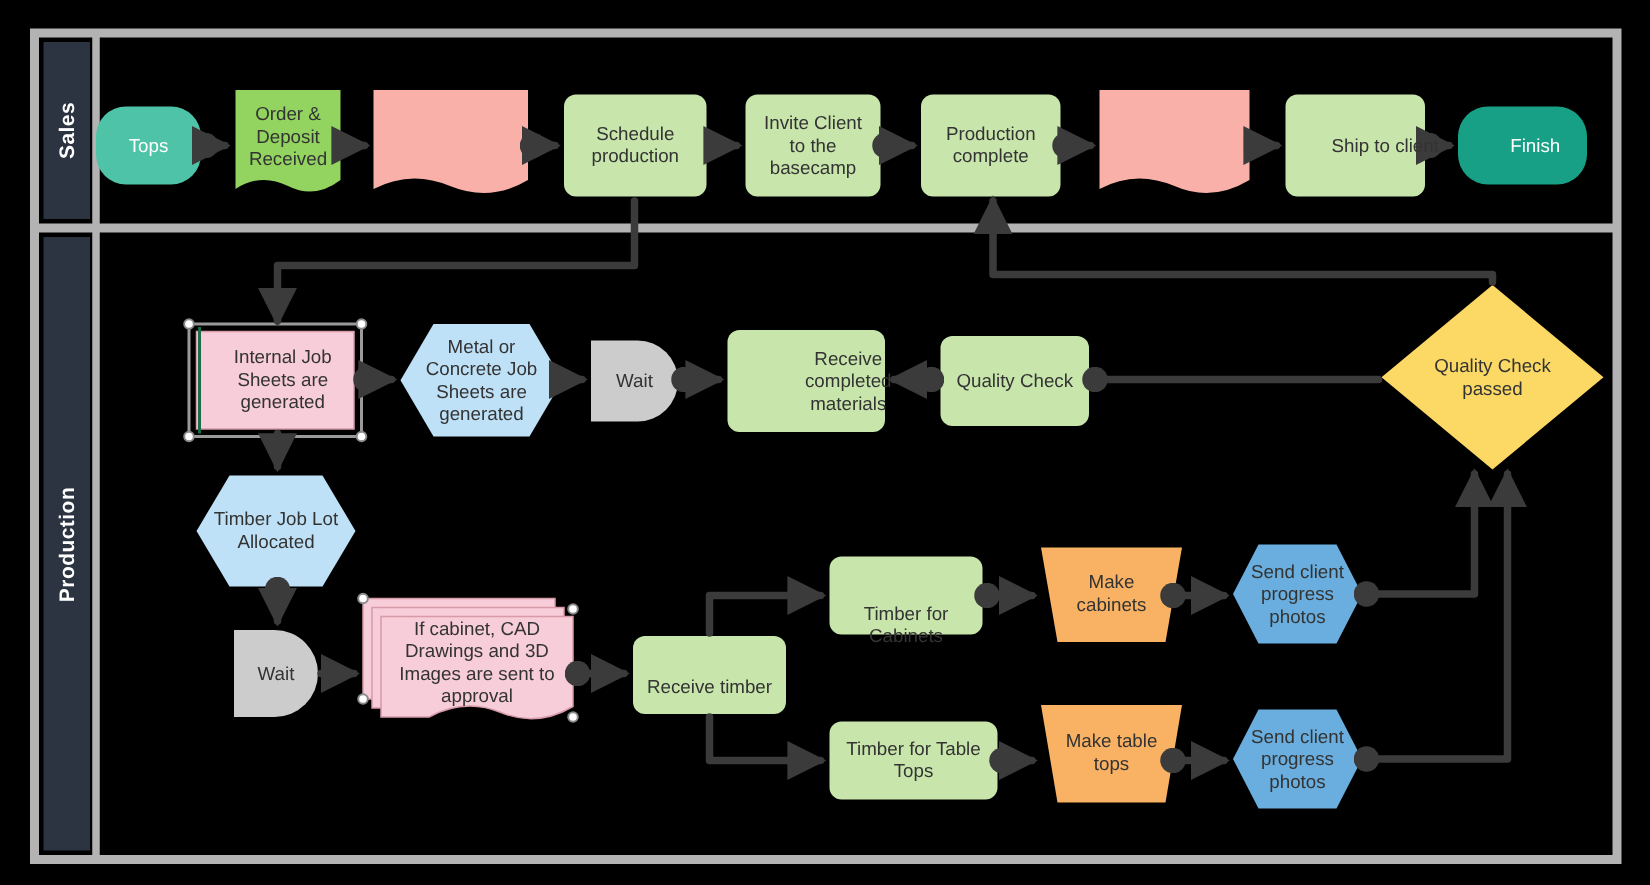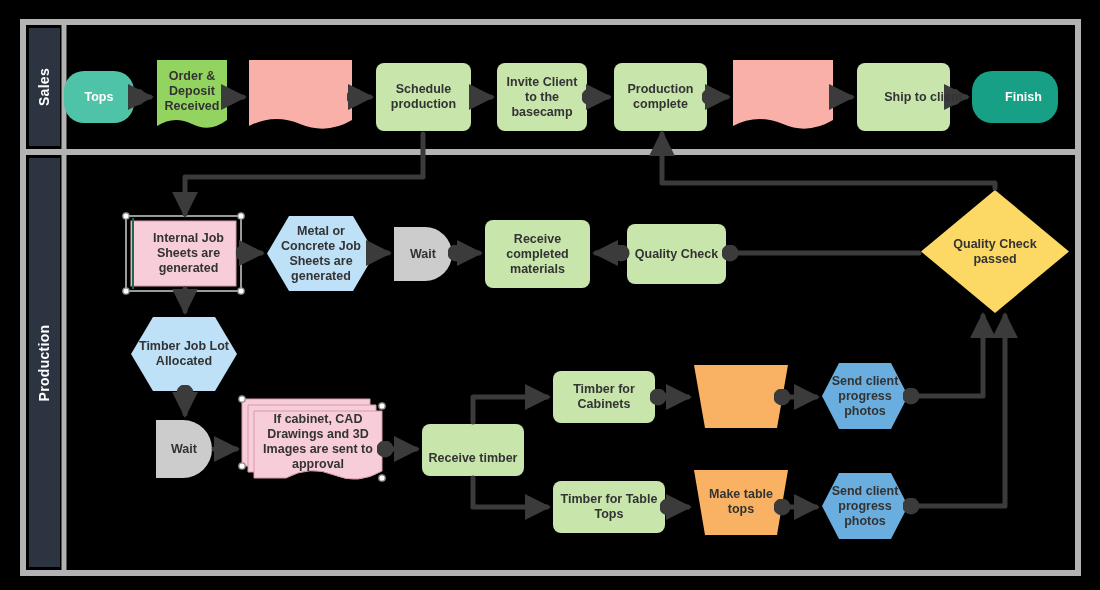--- a/index.html
+++ b/index.html
@@ -2,21 +2,21 @@
 <html><head>
 <meta charset="utf-8">
 <style>
   html,body{margin:0;padding:0;background:#000;}
   body{width:1100px;height:590px;overflow:hidden;font-family:"Liberation Sans",sans-serif;}
   #stage{position:relative;width:1100px;height:590px;background:#000;}
   svg#canvas{position:absolute;left:0;top:0;width:1100px;height:590px;display:block;}
   .nodeText{
     position:absolute;display:flex;align-items:center;justify-content:center;
     text-align:center;color:#333333;font-size:12.5px;line-height:15px;
-    pointer-events:none;white-space:pre-line;font-weight:bold;
+    pointer-events:none;white-space:pre-line;
   }
   .nodeText.light{color:#ffffff;}
   .laneLabel{
     position:absolute;color:#ffffff;font-size:14px;font-weight:bold;
     display:flex;align-items:center;justify-content:center;
     letter-spacing:.3px;
   }
   .laneLabel span{ transform:rotate(-90deg); white-space:nowrap; }
 </style>
 </head>
@@ -173,38 +173,40 @@
   <div class="nodeText light" style="left:986px;top:71px;width:75px;height:52px;text-align:right;">Finish</div>
 
   <div class="nodeText" style="left:131px;top:221px;width:115px;height:65px;">Internal Job
 Sheets are
 generated</div>
   <div class="nodeText" style="left:272px;top:216px;width:98px;height:75px;">Metal or
 Concrete Job
 Sheets are
 generated</div>
   <div class="nodeText" style="left:394px;top:227px;width:58px;height:54px;">Wait</div>
-  <div class="nodeText" style="left:485px;top:220px;width:105px;height:68px;">Receive
+  <div class="nodeText" style="left:485px;top:220px;width:105px;height:68px;padding-left:28px;">Receive
 completed
 materials</div>
   <div class="nodeText" style="left:627px;top:224px;width:99px;height:60px;">Quality Check</div>
   <div class="nodeText" style="left:936px;top:190px;width:118px;height:123px;">Quality Check
 passed</div>
 
   <div class="nodeText" style="left:136px;top:317px;width:96px;height:74px;">Timber Job Lot
 Allocated</div>
   <div class="nodeText" style="left:156px;top:420px;width:56px;height:58px;">Wait</div>
   <div class="nodeText" style="left:256px;top:411px;width:124px;height:62px;">If cabinet, CAD
 Drawings and 3D
 Images are sent to
 approval</div>
   <div class="nodeText" style="left:422px;top:424px;width:102px;height:68px;">Receive timber</div>
 
-  <div class="nodeText" style="left:553px;top:371px;width:102px;height:52px;text-align:center;">Timber for
+  <div class="nodeText" style="left:553px;top:391px;width:102px;height:52px;text-align:center;">Timber for
 Cabinets</div>
+  <div class="nodeText" style="left:700px;top:368px;width:82px;height:55px;">Make
+cabinets</div>
   <div class="nodeText" style="left:826px;top:363px;width:78px;height:66px;">Send client
 progress
 photos</div>
 
   <div class="nodeText" style="left:553px;top:481px;width:112px;height:52px;">Timber for Table
 Tops</div>
   <div class="nodeText" style="left:700px;top:473px;width:82px;height:57px;">Make table
 tops</div>
   <div class="nodeText" style="left:826px;top:473px;width:78px;height:66px;">Send client
 progress

